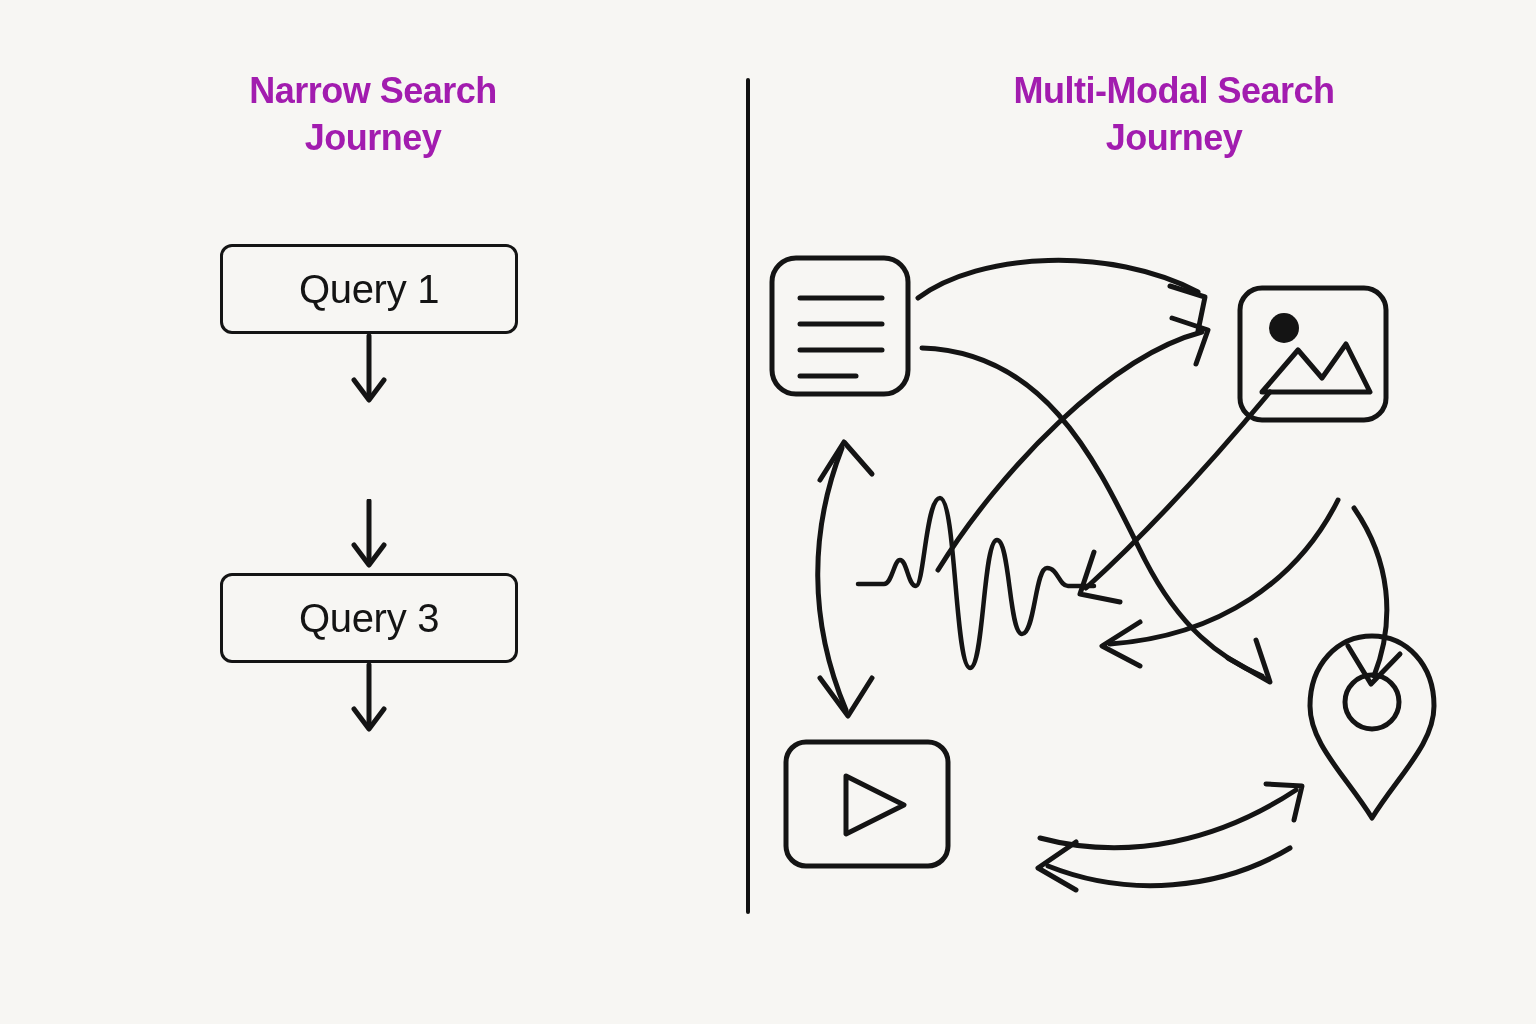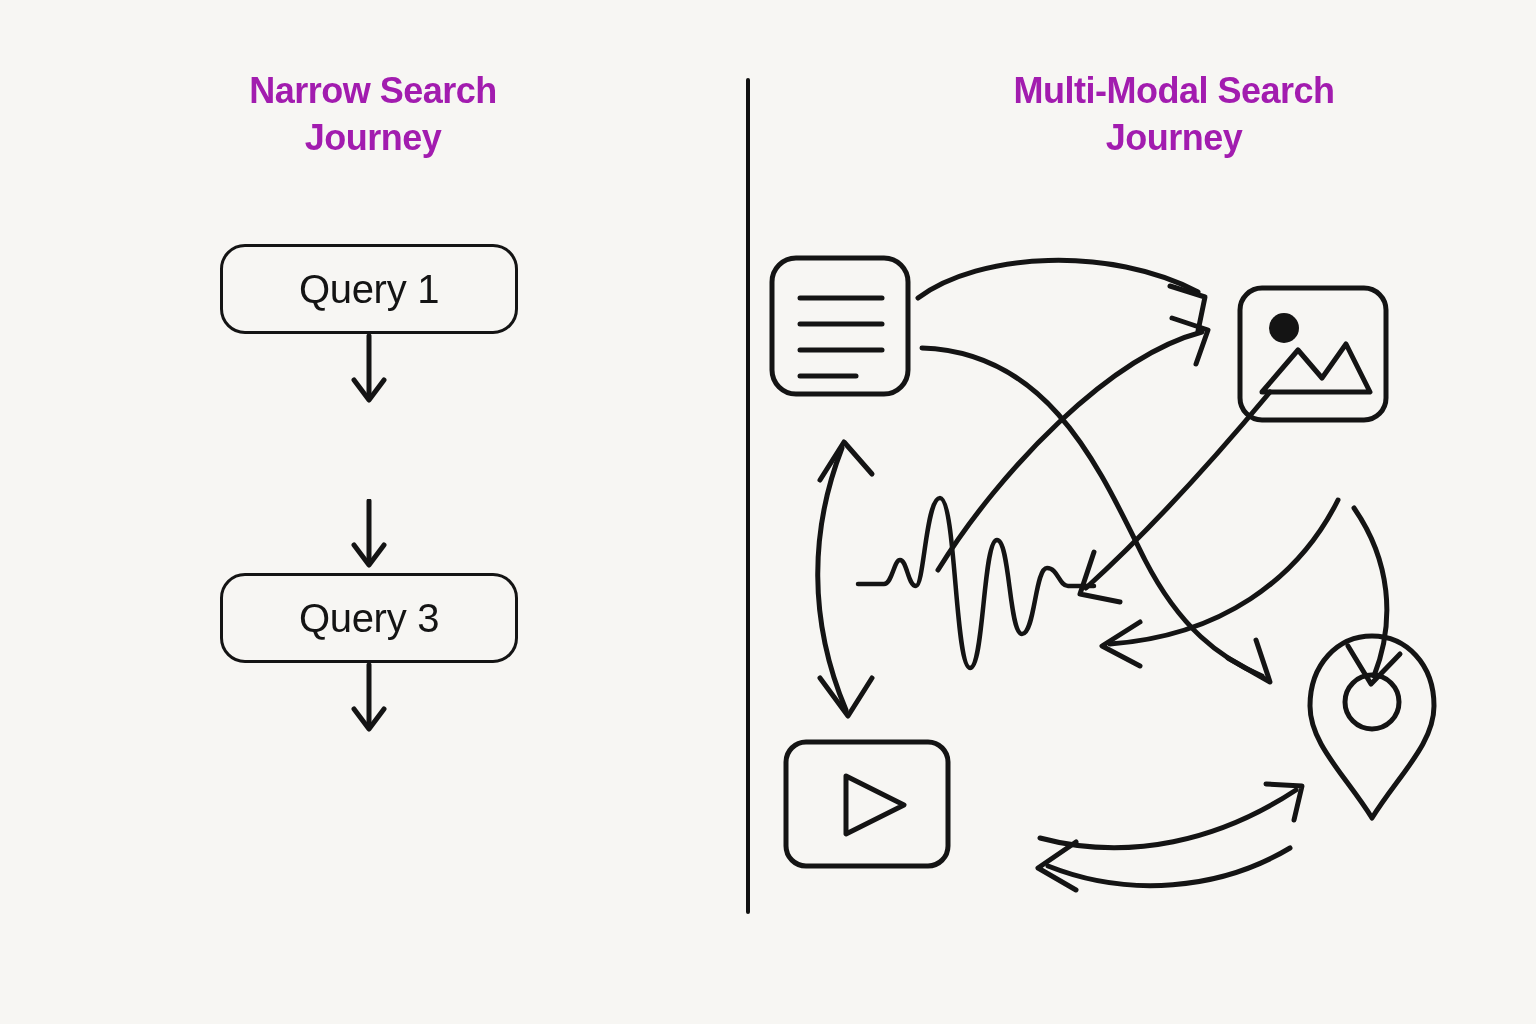--- a/index.html
+++ b/index.html
@@ -58,21 +58,21 @@
   }
 
   
   .query-box {
     position: absolute;
     left: 220px;
     width: 298px;
     height: 90px;
     box-sizing: border-box;
     border: 3px solid #141414;
-    border-radius: 25px;
+    border-radius: 12px;
     background: #f7f6f3;
     display: flex;
     align-items: center;
     justify-content: center;
   }
   .query-label {
     font-size: 40px;
     font-weight: 400;
     color: #141414;
     letter-spacing: -0.3px;

